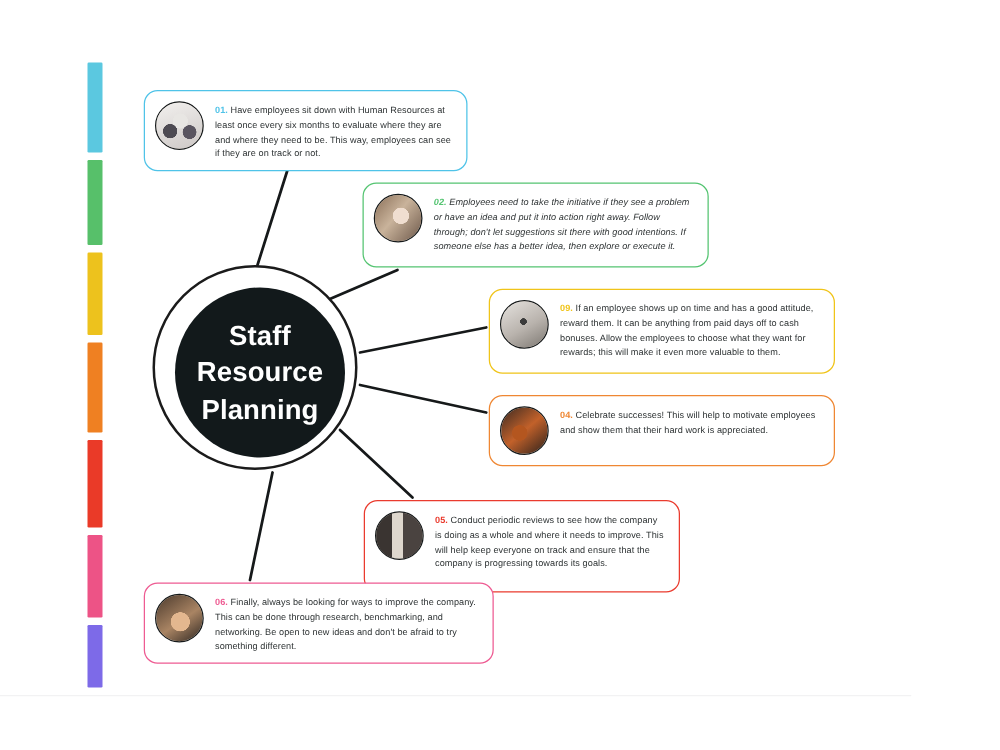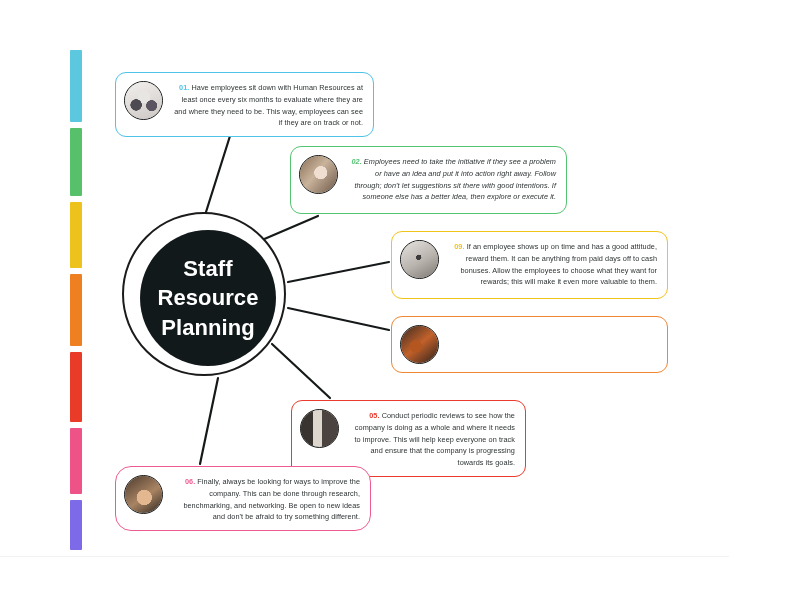--- a/index.html
+++ b/index.html
@@ -125,21 +125,20 @@
     width: 100%;
     height: 100%;
   }
   .card-text {
     margin-left: 9px;
     font-size: 7.3px;
     line-height: 1.62;
     color: #2e3334;
     letter-spacing: 0.06px;
     padding-top: 2px;
-    text-align: right;
   }
   .card-num {
     font-weight: bold;
   }
 
   
   .ph-people { background:
       radial-gradient(circle at 30% 62%, #4d4a52 0 16%, transparent 17%),
       radial-gradient(circle at 52% 40%, #e8e6e3 0 20%, transparent 21%),
       radial-gradient(circle at 72% 64%, #5a5560 0 15%, transparent 16%),
@@ -212,28 +211,29 @@
       <div class="card" style="left: 391px; top: 231px; width: 277px; min-height: 68px; border-color: rgb(240, 196, 25);">
         <div class="thumb">
           <div class="thumb-art ph-time"></div>
         </div>
         <div class="card-text"><span class="card-num" style="color: rgb(240, 196, 25);">09.</span> <span>If an employee shows up on time and has a good attitude, reward them. It can be anything from paid days off to cash bonuses. Allow the employees to choose what they want for rewards; this will make it even more valuable to them.</span></div>
       </div>
       <div class="card" style="left: 391px; top: 316px; width: 277px; min-height: 57px; border-color: rgb(239, 135, 51);">
         <div class="thumb">
           <div class="thumb-art ph-celebrate"></div>
         </div>
-      </div>
-      <div class="card" style="left: 291px; top: 400px; width: 235px; min-height: 74px; border-color: rgb(234, 59, 46);">
+        <div class="card-text"><span class="card-num" style="color: rgb(239, 135, 51);">04.</span> <span>Celebrate successes! This will help to motivate employees and show them that their hard work is appreciated.</span></div>
+      </div>
+      <div class="card" style="left: 291px; top: 400px; width: 253px; min-height: 74px; border-color: rgb(234, 59, 46);">
         <div class="thumb">
           <div class="thumb-art ph-review"></div>
         </div>
         <div class="card-text"><span class="card-num" style="color: rgb(234, 59, 46);">05.</span> <span>Conduct periodic reviews to see how the company is doing as a whole and where it needs to improve. This will help keep everyone on track and ensure that the company is progressing towards its goals.</span></div>
       </div>
-      <div class="card" style="left: 115px; top: 466px; width: 256px; min-height: 62px; border-color: rgb(238, 91, 146); border-radius: 16px;">
+      <div class="card" style="left: 115px; top: 466px; width: 280px; min-height: 62px; border-color: rgb(238, 91, 146);">
         <div class="thumb">
           <div class="thumb-art ph-handshake"></div>
         </div>
         <div class="card-text"><span class="card-num" style="color: rgb(238, 91, 146);">06.</span> <span>Finally, always be looking for ways to improve the company. This can be done through research, benchmarking, and networking. Be open to new ideas and don't be afraid to try something different.</span></div>
       </div>
     </div>
 
 </div>
 
 </body></html>

